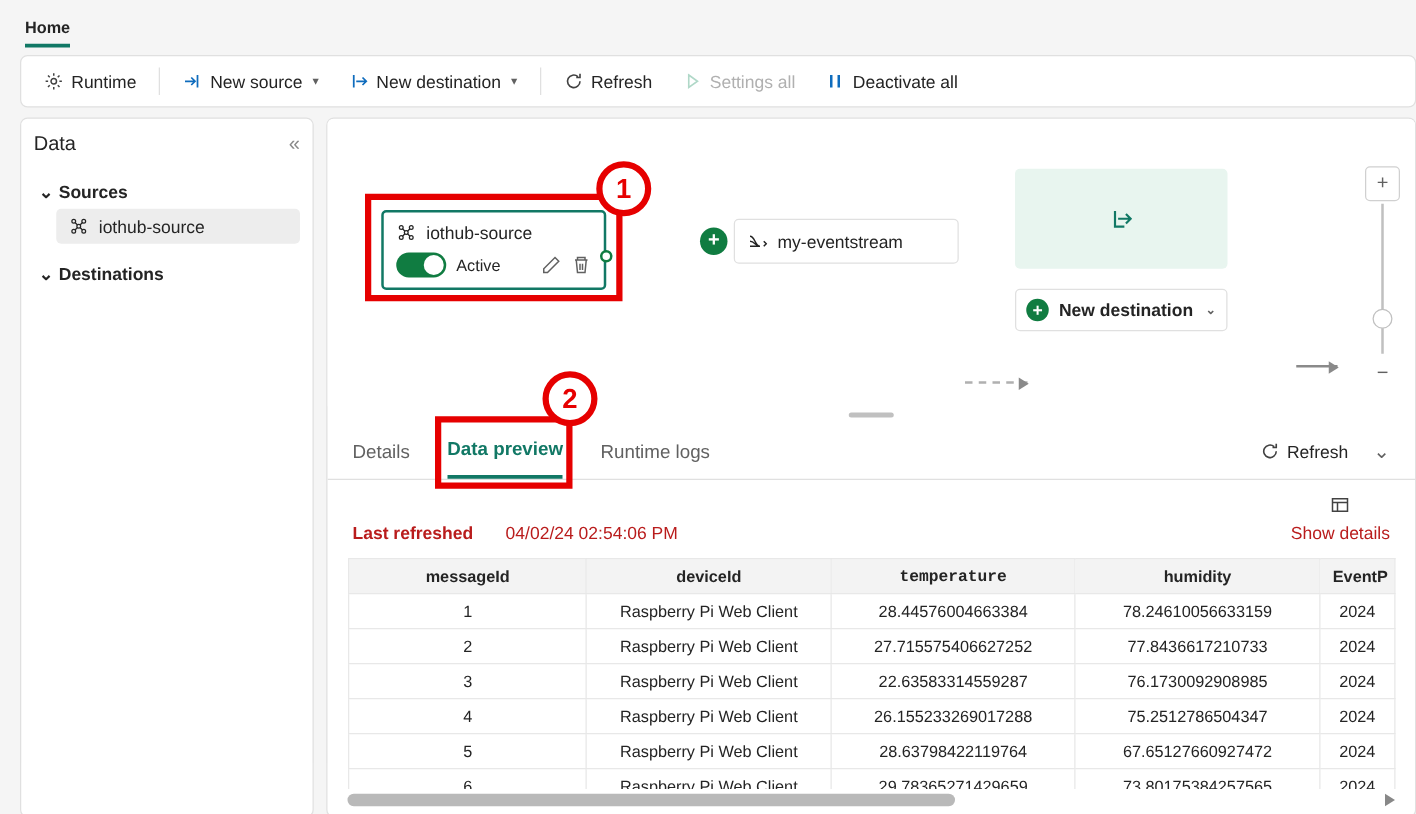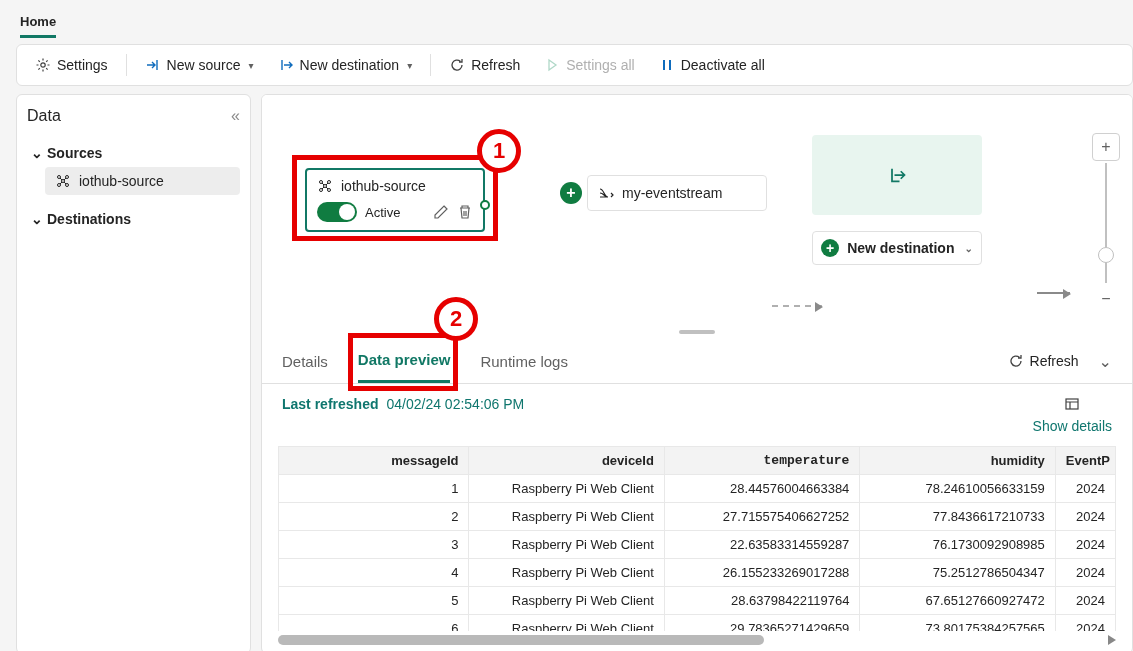--- a/index.html
+++ b/index.html
@@ -63,28 +63,28 @@
 
   
   .drag-handle { height:14px; display:flex; justify-content:center; align-items:center;}
   .drag-handle div{width:36px;height:4px;background:#c0c0c0;border-radius:2px;}
   .btabs { display:flex; align-items:center; border-bottom:1px solid #e0e0e0; padding:0 20px; gap:30px; position:relative;}
   .btab { padding:12px 0; font-size:15px; color:#616161; cursor:pointer;}
   .btab.active { color:#117865; font-weight:600; border-bottom:3px solid #117865;}
   .btab-right { margin-left:auto; display:flex; align-items:center; gap:14px; color:#242424;}
   .anno-box2 { position:absolute; left:355px; top:-6px; width:110px; height:58px; border:5px solid #e60000; pointer-events:none;}
 
-  .refreshed { padding:12px 20px; display:flex; align-items:flex-start; font-size:14px; color:#0f766e;}
+  .refreshed { padding:12px 20px; display:flex; align-items:flex-end; font-size:14px; color:#b91c1c;gap:18px;}
   .refreshed .lbl{font-weight:600;margin-right:8px;}
   .show-d { margin-left:auto; display:flex; align-items:center; gap:6px; font-size:14px;flex-direction:column;}
 
   
   .tbl-wrap { flex:1; overflow:auto; padding:0 16px 4px 16px; position:relative;}
   table { border-collapse:collapse; width:100%; table-layout:fixed;}
-  th,td { border:1px solid #e8e8e8; padding:6px 10px; text-align:right; font-size:13px; white-space:nowrap; overflow:hidden;}
+  th,td { border:1px solid #e8e8e8; padding:6px 10px; text-align:center; font-size:13px; white-space:nowrap; overflow:hidden;}
   th { background:#f3f3f3; font-weight:600;}
   .col-msg{width:190px;} .col-dev{width:195px;} .col-temp{width:195px;font-family:Liberation Mono, monospace;} .col-hum{width:195px;} .col-evt{width:60px;}
 
   .hscroll { height:14px; margin:2px 16px 6px 16px; display:flex; align-items:center;}
   .hscroll .thumb{height:10px;background:#b9b9b9;border-radius:5px;width:58%;}
   .hscroll .track{flex:1;}
   .hscroll .arrow-r{width:0;height:0;border-left:8px solid #888;border-top:5px solid transparent;border-bottom:5px solid transparent;margin-left:auto;}
   
   svg.ic{width:16px;height:16px;flex:none;}
 </style>
@@ -96,21 +96,21 @@
   <div class="nav-tabs">
     <div class="nav-tab active">Home</div>
   </div>
 
   <div class="toolbar">
     <div class="tbtn">
       <svg class="ic" viewBox="0 0 16 16" fill="none" stroke="#424242" stroke-width="1.2">
           <circle cx="8" cy="8" r="2.2"></circle>
           <path d="M8 1.5v2M8 12.5v2M1.5 8h2M12.5 8h2M3.4 3.4l1.4 1.4M11.2 11.2l1.4 1.4M3.4 12.6l1.4-1.4M11.2 4.8l1.4-1.4"></path>
         </svg>
-      <span>Settings</span>
+      <span>Runtime</span>
     </div>
     <div class="tsep"></div>
     <div class="tbtn">
       <svg class="ic" viewBox="0 0 16 16" fill="none" stroke="#0f6cbd" stroke-width="1.4">
           <path d="M2 8h8M7 5l3 3-3 3M12 3v10"></path>
         </svg>
       <span>New source</span>
       <span class="chev">▾</span>
     </div>
     <div class="tbtn">

